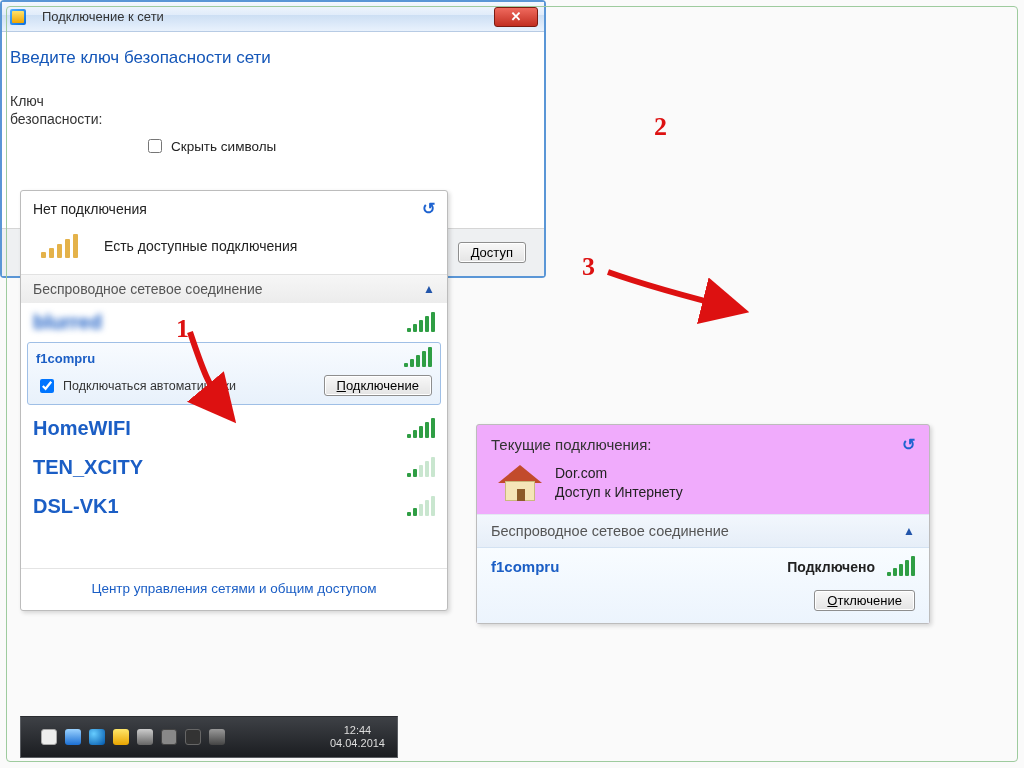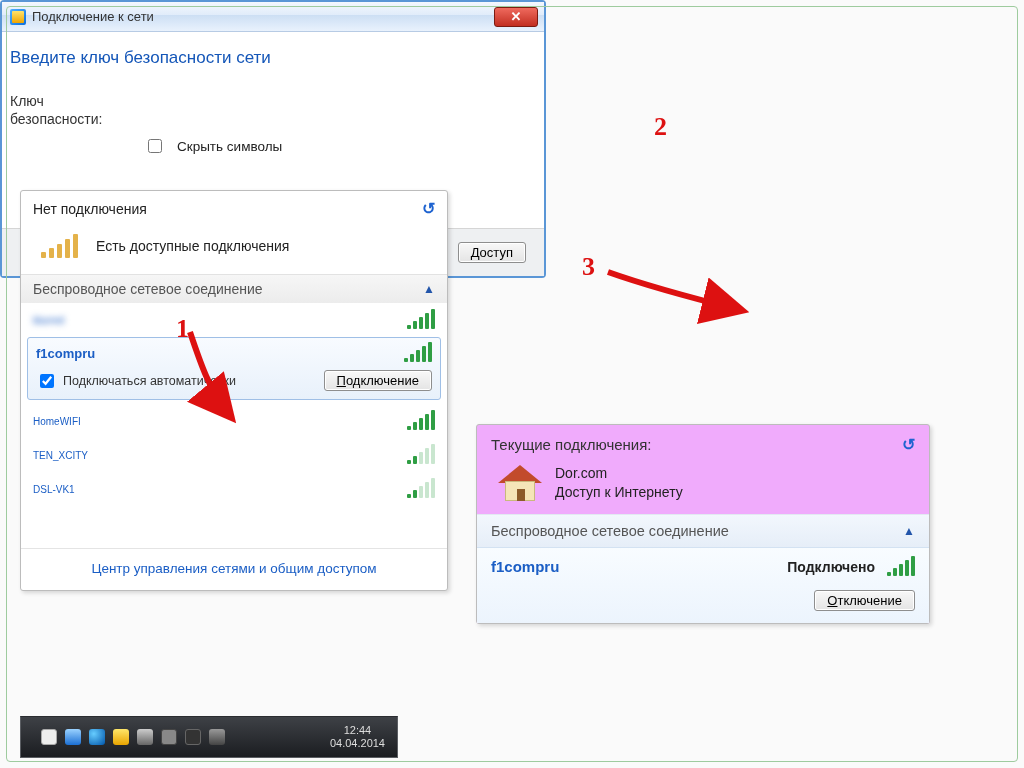--- a/index.html
+++ b/index.html
@@ -33,39 +33,40 @@
     font-size: 14px;
   }
   .refresh-glyph {
     font-size: 16px;
     color: #1e63d0;
     font-weight: bold;
     transform: scaleX(-1);
   }
 
   .row-avail {
-    display: flex; align-items: center; gap: 16px;
+    display: flex; align-items: center; gap: 24px;
     padding: 6px 12px 14px 18px;
     font-size: 14px;
   }
 
   .section-h {
     display: flex; align-items: center; justify-content: space-between;
     padding: 6px 12px;
     color: #555;
     background: linear-gradient(#f6f6f6,#ececec);
     border-top: 1px solid #e2e2e2;
     font-size: 14px;
   }
   .chev { color:#2255aa; font-size:12px; font-weight:bold; }
 
   .netline {
     display:flex; align-items:center; justify-content:space-between;
     padding: 8px 12px;
-    font-size:10px;
+    font-size:20px;
+    font-weight:bold;
   }
   .netline .name { color:#1b5ec5; }
   .blurred .name { filter: blur(3px); color:#1b5ec5; }
 
   
   .sel-net {
     background: linear-gradient(#f8fbff,#e8f1fb);
     border: 1px solid #9fbfe6;
     border-radius: 3px;
     margin: 0 6px 4px 6px;
@@ -122,40 +123,40 @@
     border-radius: 4px;
     background:#fff;
   }
   .titlebar {
     height: 30px;
     display:flex; align-items:center; justify-content:space-between;
     padding: 0 6px 0 8px;
     background: linear-gradient(#f4f8fe 0%, #e1ecfa 45%, #cddff4 46%, #e9f2fd 100%);
     border-bottom: 1px solid #b7cbe4;
   }
-  .titlebar .ttl { display:flex; align-items:center; gap:6px; font-size:13px; color:#333;}
+  .titlebar .ttl { display:flex; align-items:center; gap:16px; font-size:13px; color:#333;}
   .shield { width:16px;height:16px;background:linear-gradient(135deg,#4fb0ff,#0b6ddc);border-radius:2px;position:relative;}
   .shield::after{content:"";position:absolute;top:2px;left:2px;width:12px;height:12px;background:linear-gradient(#ffe36b,#f0a400);border-radius:1px;}
   .close-btn {
     width: 44px; height: 20px; border-radius: 3px;
     background: linear-gradient(#ef6a5e,#c22e21);
     border:1px solid #7a1b12;
     display:flex;align-items:center;justify-content:center;
     color:#fff;font-weight:bold; cursor:pointer;
   }
 
   .dlg-body { padding: 16px 22px 12px 8px; }
   .dlg-h { color:#1456b8; font-size:17px; margin-bottom: 24px; }
   .field-row { display:flex; align-items:flex-start; gap: 3px; margin-bottom:8px;}
   .field-row .lbl { width: 120px; color:#333; line-height:1.3; font-size:14px;}
   .txt-input {
     width: 300px; height:26px; border:1px solid #8aa7c7;
     padding: 2px 4px; font-size:14px;
   }
-  .cb-row { margin-left: 134px; margin-top:4px; display:flex; align-items:center; gap:12px; font-size:13.5px;}
+  .cb-row { margin-left: 134px; margin-top:4px; display:flex; align-items:center; gap:6px; font-size:13.5px;}
 
   .dlg-foot {
     height: 48px; background:#eef0f2; border-top:1px solid #d5d5d5;
     display:flex; align-items:center; justify-content:flex-end; gap:12px; padding-right:18px;
   }
 
   
   #panel-cur { left: 476px; top: 424px; width: 454px; background:#f0abfc;}
   .cur-h {
     display:flex;align-items:center;justify-content:space-between;

